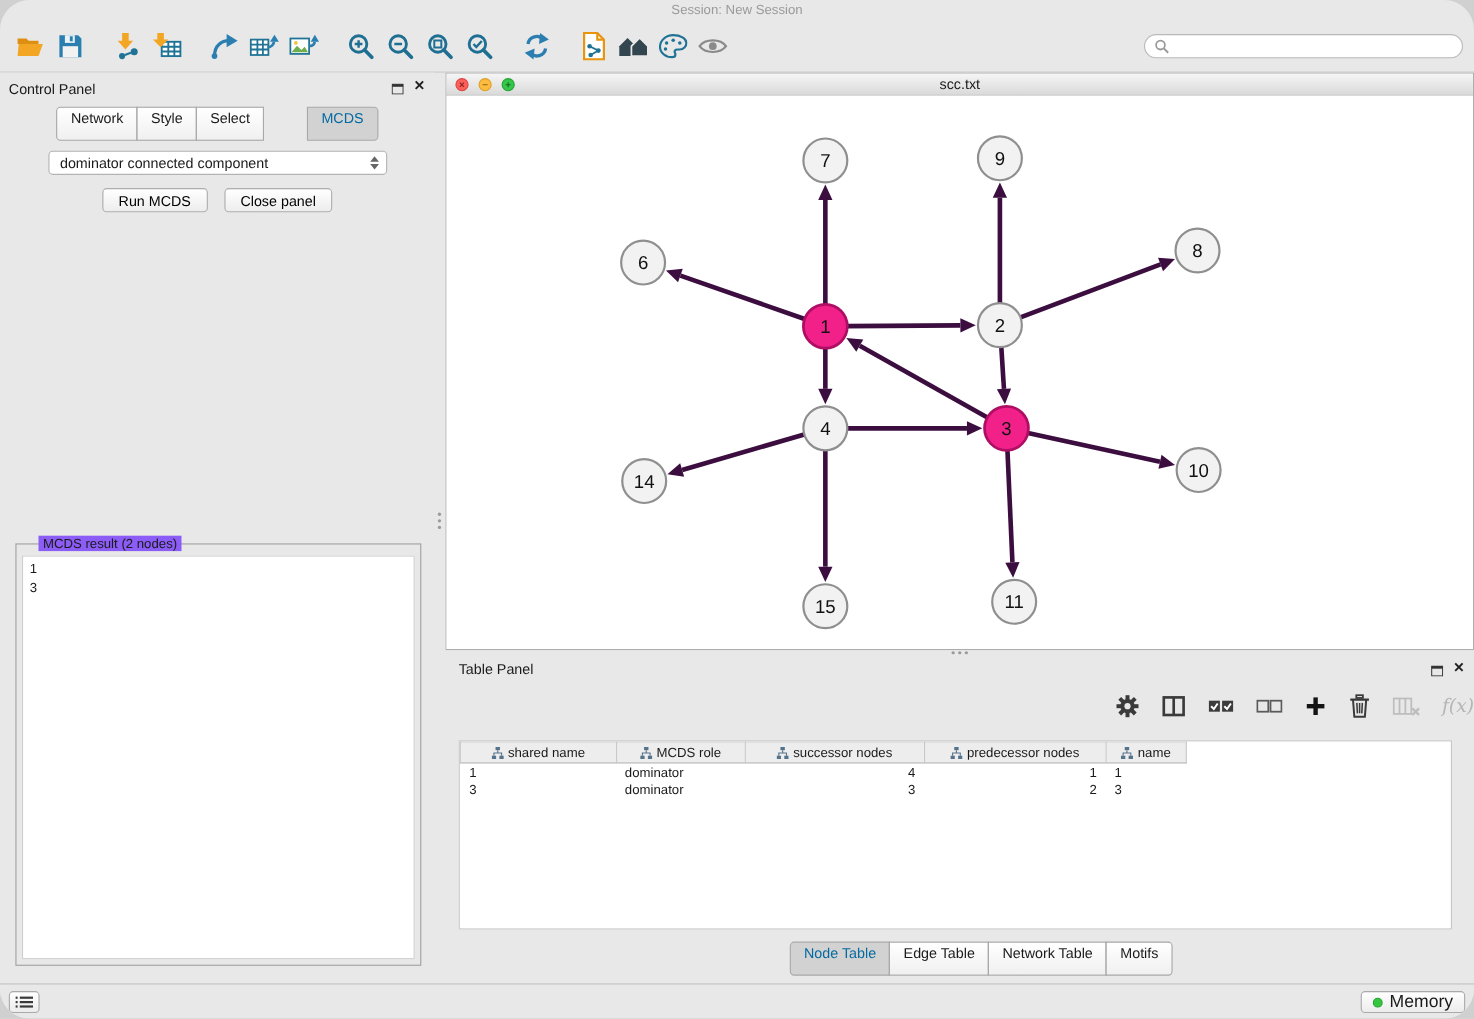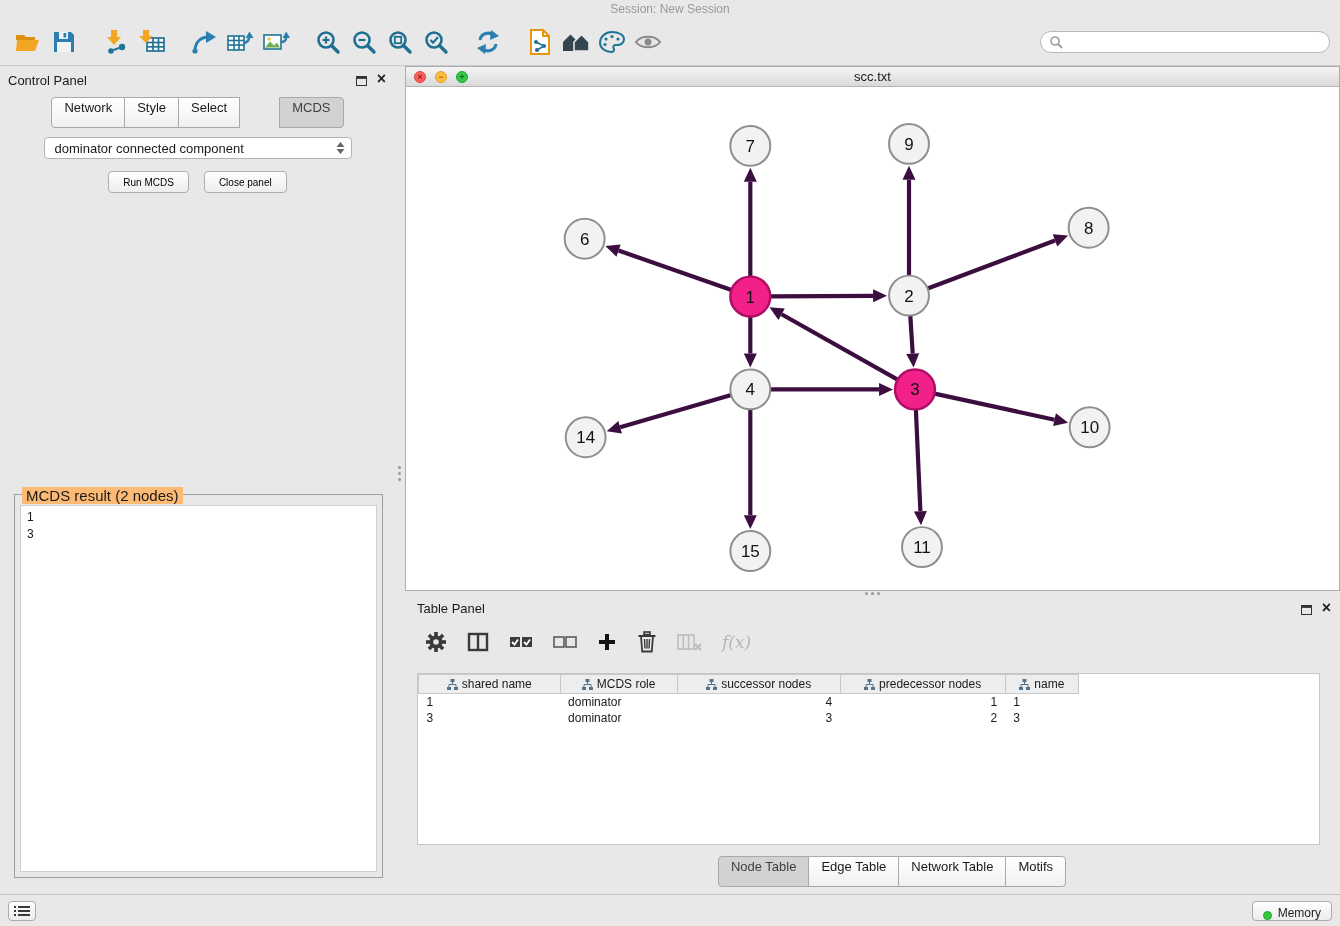--- a/index.html
+++ b/index.html
@@ -1,20 +1,21 @@
 <!DOCTYPE html>
 <html><head>
 <meta charset="utf-8">
 <style>
   html,body{margin:0;padding:0;background:#d0d0d0;}
   *{box-sizing:border-box;}
   .window{
     position:relative;width:1340px;height:926px;overflow:hidden;
     background:#e8e8e8;font-family:"Liberation Sans",sans-serif;color:#1a1a1a;
     font-size:13px;
+    border-radius:27px;
   }
   
   .titlebar{position:absolute;top:0;left:0;right:0;height:18px;text-align:center;
     font-size:12px;line-height:18px;color:#9a9a9a;}
   
   .toolbar{position:absolute;top:18px;left:0;right:0;height:48px;display:flex;
     align-items:center;padding:0 10px;border-bottom:1px solid #c9c9c9;}
   .tbtn{width:36px;height:36px;border:none;background:transparent;display:flex;
     align-items:center;justify-content:center;padding:0;cursor:pointer;}
   .tgap{width:16px;flex:0 0 auto;}
@@ -23,41 +24,41 @@
     padding:0 8px;gap:5px;}
   .search-box input{border:none;outline:none;flex:1;font-size:12px;background:transparent;
     font-family:"Liberation Sans",sans-serif;}
   
   .tabrow{display:flex;justify-content:center;}
   .tab{height:31px;line-height:19px;padding:0 12px;border:1px solid #a9a9a9;
     background:linear-gradient(#ffffff,#f0f0f0);font-size:13px;margin-left:-1px;
     cursor:pointer;}
   .tab:first-child{border-radius:4px 0 0 4px;margin-left:0;}
   .tab:last-child{border-radius:0 4px 4px 0;}
-  .tab.active{background:#d2d2d2;color:#404040;margin-left:39px;}
+  .tab.active{background:#d2d2d2;color:#0369a1;margin-left:39px;}
   
   .control-panel{position:absolute;left:0;top:66px;width:395px;bottom:32px;background:#e8e8e8;}
   .panel-header{position:relative;height:26px;padding:7px 8px 0 8px;font-size:13px;}
   .ph-float{position:absolute;right:28px;top:8px;cursor:pointer;}
   .ph-close{position:absolute;right:9px;top:4px;font-size:16px;font-weight:bold;
     color:#222;cursor:pointer;line-height:18px;}
   .cp-tabs{margin-top:5px;}
   .opt-label{text-align:center;margin-top:21px;font-size:13px;}
   .dropdown{margin:9px auto 0 auto;width:308px;height:22px;background:#fff;
     border:1px solid #b3b3b3;border-radius:4px;display:flex;align-items:center;
     padding:0 6px 0 10px;font-size:13px;cursor:pointer;}
   .dropdown .dd-spin{margin-left:auto;display:flex;}
   .btn-row{display:flex;justify-content:center;gap:15px;margin-top:12px;}
   .pbtn{height:22px;padding:0 14px;border:1px solid #aeaeae;border-radius:4px;
-    background:linear-gradient(#ffffff,#ededed);font-size:10px;cursor:pointer;
+    background:linear-gradient(#ffffff,#ededed);font-size:13px;cursor:pointer;
     font-family:"Liberation Sans",sans-serif;}
   .result-group{position:absolute;left:14px;right:12px;top:428px;bottom:16px;
     border:1px solid #9f9f9f;}
-  .result-legend{position:absolute;top:-8px;left:7px;background:#fdba74;
-    padding:0 4px;font-size:15px;}
+  .result-legend{position:absolute;top:-8px;left:20px;background:#8b5cf6;
+    padding:0 4px;font-size:12px;}
   .result-box{position:absolute;left:5px;right:5px;top:10px;bottom:5px;background:#fff;
     border:1px solid #cfcfcf;padding:3px 6px;font-size:12px;line-height:17px;overflow:hidden;}
   
   .v-splitter{position:absolute;left:395px;top:66px;width:10px;bottom:32px;cursor:col-resize;}
   .v-splitter .dots{position:absolute;left:3px;top:400px;width:3px;height:3px;
     background:#9a9a9a;border-radius:50%;box-shadow:0 6px 0 #9a9a9a,0 12px 0 #9a9a9a;}
   .h-splitter{position:absolute;left:405px;right:0;top:591px;height:4px;cursor:row-resize;}
   .h-splitter .dots{position:absolute;left:460px;top:1px;width:3px;height:3px;
     background:#9a9a9a;border-radius:50%;box-shadow:6px 0 0 #9a9a9a,12px 0 0 #9a9a9a;}
   
@@ -69,42 +70,42 @@
   .light{width:12px;height:12px;border-radius:50%;font-size:9px;line-height:11px;
     text-align:center;cursor:pointer;font-weight:bold;}
   .light.red{background:#fb605c;border:1px solid #df4440;color:#8e211d;}
   .light.yellow{background:#fdbc40;border:1px solid #dfa023;color:#9a6a11;}
   .light.green{background:#34c84a;border:1px solid #24a334;color:#1d6527;}
   .net-content{position:absolute;top:20px;left:0;right:0;bottom:0;background:#fff;}
   .net-content svg{display:block;width:100%;height:100%;}
   
   .table-panel{position:absolute;left:405px;right:0;top:595px;bottom:32px;background:#e8e8e8;}
   .tp-header{position:relative;height:24px;padding:6px 10px 0 12px;font-size:13px;}
-  .tp-toolbar{display:flex;align-items:center;gap:20px;padding-left:20px;margin-top:10px;height:26px;}
+  .tp-toolbar{display:flex;align-items:center;gap:20px;padding-left:20px;margin-top:10px;height:26px;justify-content:flex-end;}
   .tp-tbtn{border:none;background:transparent;padding:0;display:flex;align-items:center;
     justify-content:center;cursor:pointer;}
   .fx{font-family:"DejaVu Serif",serif;font-style:italic;font-size:17px;color:#b5b5b5;}
   .tp-tablewrap{position:absolute;left:12px;right:20px;top:78px;height:172px;background:#fff;
     border:1px solid #c6c6c6;overflow:hidden;}
   table.node-table{border-collapse:collapse;table-layout:fixed;width:661px;}
   table.node-table th{background:#ededed;border:1px solid #c9c9c9;height:19px;
     font-weight:normal;font-size:12px;padding:0;}
   .th-inner{display:flex;align-items:center;justify-content:center;gap:4px;}
   table.node-table td{height:16px;font-size:12px;padding:0 8px;white-space:nowrap;
     overflow:hidden;}
   .tp-tabs{position:absolute;left:0;right:0;bottom:7px;}
   
   .statusbar{position:absolute;left:0;right:0;bottom:0;height:32px;background:#e8e8e8;
     border-top:1px solid #c2c2c2;}
   .sb-left{position:absolute;left:8px;top:6px;width:28px;height:20px;border:1px solid #aaa;
     border-radius:4px;background:linear-gradient(#fff,#ececec);display:flex;
     align-items:center;justify-content:center;cursor:pointer;}
   .memory-btn{position:absolute;right:8px;top:6px;height:20px;padding:0 10px;
     border:1px solid #aaa;border-radius:4px;background:linear-gradient(#fff,#ececec);
-    display:flex;align-items:flex-end;gap:6px;font-size:12px;cursor:pointer;
+    display:flex;align-items:center;gap:6px;font-size:16px;cursor:pointer;
     font-family:"Liberation Sans",sans-serif;}
   .mem-dot{width:9px;height:9px;border-radius:50%;background:#35c53f;border:1px solid #23a52e;}
 </style>
 </head>
 <body>
 
 <div class="window">
 
   <div class="titlebar">
     <span>Session: New Session</span>

